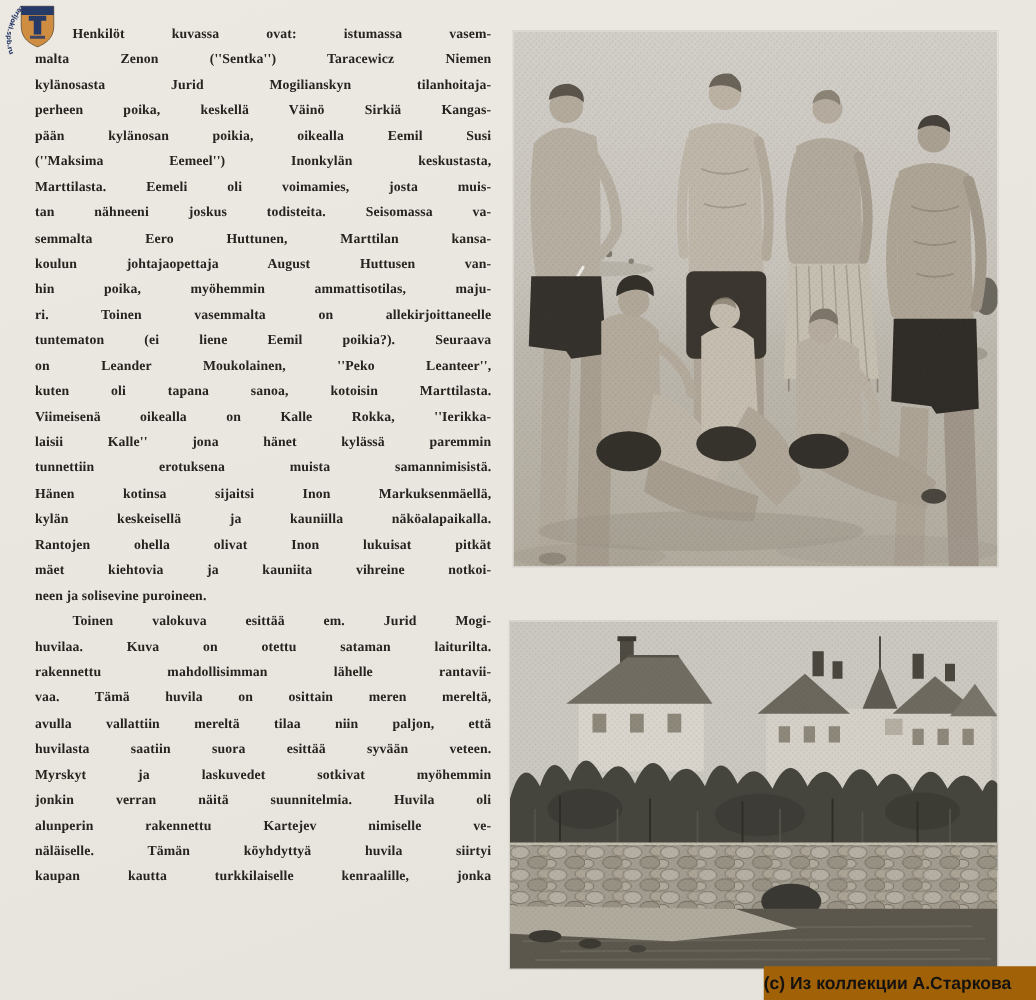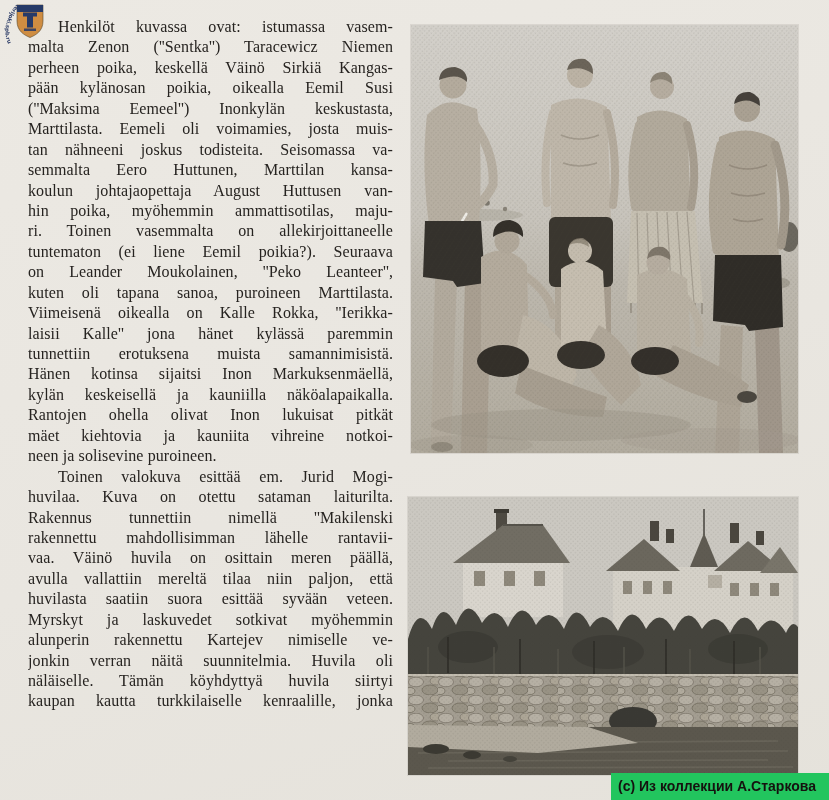--- a/index.html
+++ b/index.html
@@ -9,41 +9,41 @@
     font-family:"Liberation Serif",serif;
   }
   .page{position:absolute;inset:0;}
 
   
   .watermark{position:absolute;left:2px;top:1px;width:52px;height:56px;}
 
   
   #article{
     position:absolute;left:28px;top:17px;width:365px;
-    color:#262320;font-size:16px;letter-spacing:0.1px;
+    color:#262320;font-size:11px;letter-spacing:0.1px;font-weight:bold;
   }
   .line{
     height:20.45px;line-height:20.45px;overflow:hidden;
     text-align:justify;text-align-last:justify;
   }
   .line.first{text-indent:30px;}
   .line.lastline{text-align-last:left;}
 
   
   .photo{position:absolute;box-shadow:0 0 0 1px rgba(120,115,105,0.15);}
   #photo1{left:411px;top:25px;width:387px;height:428px;}
   #photo2{left:408px;top:497px;width:390px;height:278px;}
   .photo svg{display:block;width:100%;height:100%;}
 
   
   #credit{
     position:absolute;left:611px;right:0;top:773px;height:27px;
-    background:#22c55e;
+    background:#a16207;
     font-family:"Liberation Sans",sans-serif;font-weight:bold;
-    font-size:14px;color:#15120f;line-height:27px;text-align:center;
+    font-size:14px;color:#15120f;line-height:27px;text-align:left;
     padding-right:6px;box-sizing:border-box;white-space:nowrap;
   }
 </style>
 </head>
 <body>
 
 <div class="page">
 
   <svg class="watermark" viewBox="0 0 52 56" aria-hidden="true">
     <defs>
@@ -56,50 +56,50 @@
       <path d="M22,27.5 h12 v2.5 h-12 z" fill="#263a68" opacity="0.85"></path>
     </g>
     <text font-family="DejaVu Sans, sans-serif" font-size="5.4" font-weight="bold" fill="#2a3a66">
       <textPath href="#wmCurve">terijoki.spb.ru</textPath>
     </text>
   </svg>
 
   <div id="article">
       <div class="line first">Henkilöt kuvassa ovat: istumassa vasem-</div>
       <div class="line">malta Zenon (''Sentka'') Taracewicz Niemen</div>
+      <div class="line">kylänosasta Jurid Mogilianskyn tilanhoitaja-</div>
       <div class="line">perheen poika, keskellä Väinö Sirkiä Kangas-</div>
       <div class="line">pään kylänosan poikia, oikealla Eemil Susi</div>
       <div class="line">(''Maksima Eemeel'') Inonkylän keskustasta,</div>
       <div class="line">Marttilasta. Eemeli oli voimamies, josta muis-</div>
       <div class="line">tan nähneeni joskus todisteita. Seisomassa va-</div>
       <div class="line">semmalta Eero Huttunen, Marttilan kansa-</div>
       <div class="line">koulun johtajaopettaja August Huttusen van-</div>
       <div class="line">hin poika, myöhemmin ammattisotilas, maju-</div>
       <div class="line">ri. Toinen vasemmalta on allekirjoittaneelle</div>
       <div class="line">tuntematon (ei liene Eemil poikia?). Seuraava</div>
       <div class="line">on Leander Moukolainen, ''Peko Leanteer'',</div>
-      <div class="line">kuten oli tapana sanoa, puroineen Marttilasta.</div>
+      <div class="line">kuten oli tapana sanoa, kotoisin Marttilasta.</div>
       <div class="line">Viimeisenä oikealla on Kalle Rokka, ''Ierikka-</div>
       <div class="line">laisii Kalle'' jona hänet kylässä paremmin</div>
       <div class="line">tunnettiin erotuksena muista samannimisistä.</div>
       <div class="line">Hänen kotinsa sijaitsi Inon Markuksenmäellä,</div>
       <div class="line">kylän keskeisellä ja kauniilla näköalapaikalla.</div>
       <div class="line">Rantojen ohella olivat Inon lukuisat pitkät</div>
       <div class="line">mäet kiehtovia ja kauniita vihreine notkoi-</div>
       <div class="line lastline">neen ja solisevine puroineen.</div>
       <div class="line first">Toinen valokuva esittää em. Jurid Mogi-</div>
       <div class="line">huvilaa. Kuva on otettu sataman laiturilta.</div>
-      <div class="line">Rakennus tunnettiin nimellä ''Makilenski</div>
       <div class="line">rakennettu mahdollisimman lähelle rantavii-</div>
-      <div class="line">vaa. Väinö huvila on osittain meren päällä,</div>
+      <div class="line">vaa. Tämä huvila on osittain meren mereltä,</div>
       <div class="line">avulla vallattiin mereltä tilaa niin paljon, että</div>
       <div class="line">huvilasta saatiin suora esittää syvään veteen.</div>
       <div class="line">Myrskyt ja laskuvedet sotkivat myöhemmin</div>
+      <div class="line">jonkin verran näitä suunnitelmia. Huvila oli</div>
       <div class="line">alunperin rakennettu Kartejev nimiselle ve-</div>
-      <div class="line">jonkin verran näitä suunnitelmia. Huvila oli</div>
       <div class="line">näläiselle. Tämän köyhdyttyä huvila siirtyi</div>
       <div class="line">kaupan kautta turkkilaiselle kenraalille, jonka</div>
     </div>
 
   <figure class="photo" id="photo1" style="margin:0;">
     <svg viewBox="0 0 387 428" preserveAspectRatio="none">
       <defs>
         <linearGradient id="p1bg" x1="0" y1="0" x2="0" y2="1">
           <stop offset="0" stop-color="#d3d0ca"></stop>
           <stop offset="0.45" stop-color="#c8c4bc"></stop>

